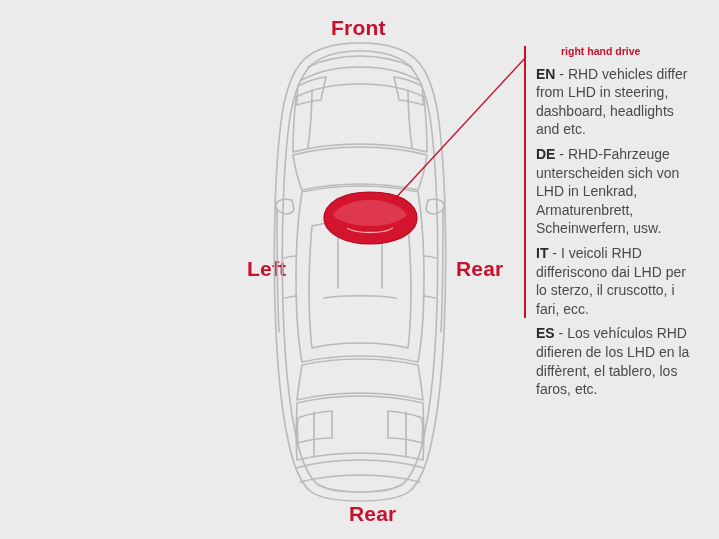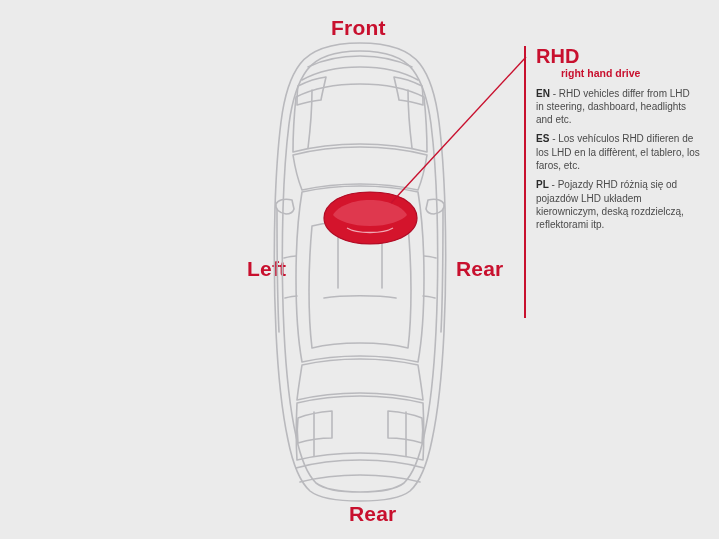--- a/index.html
+++ b/index.html
@@ -65,21 +65,21 @@
   }
   #info-subtitle {
     color: #c8102e;
     font-size: 10.5px;
     font-weight: bold;
     line-height: 1.1;
     margin: 0 0 7px 0;
     padding-left: 25px;
   }
   .lang-block {
-    font-size: 10px;
+    font-size: 14px;
     line-height: 1.33;
     color: #3d3d3d;
     margin-bottom: 6px;
   }
   .lang-code {
     font-weight: bold;
     color: #2b2b2b;
   }
   .lang-text {
     color: #4a4a4a;
@@ -218,30 +218,33 @@
                C 100 186, 86 181, 81 175 C 86 166, 101 160, 118 160 Z" fill="#e8566b" opacity="0.55"></path>
       <path d="M95 188 C 105 194, 131 194, 141 188" fill="none" stroke="#f0a7b3" stroke-width="1.3"></path>
     </g>
   </svg>
 
   <svg id="leader-svg" width="140" height="160" viewBox="0 0 140 160">
     <line x1="1" y1="158" x2="136" y2="12" stroke="#c8102e" stroke-width="1.4"></line>
   </svg>
 
   <div id="info-panel">
-    <div id="info-title">RHD</div>
     <div id="info-subtitle">right hand drive</div>
 
     <div class="lang-block">
       <span class="lang-code">EN</span>
       <span class="lang-text">- RHD vehicles differ from LHD in steering, dashboard, headlights and etc.</span>
     </div>
     <div class="lang-block">
+      <span class="lang-code">DE</span>
+      <span class="lang-text">- RHD-Fahrzeuge unterscheiden sich von LHD in Lenkrad, Armaturenbrett, Scheinwerfern, usw.</span>
+    </div>
+    <div class="lang-block">
+      <span class="lang-code">IT</span>
+      <span class="lang-text">- I veicoli RHD differiscono dai LHD per lo sterzo, il cruscotto, i fari, ecc.</span>
+    </div>
+    <div class="lang-block">
       <span class="lang-code">ES</span>
       <span class="lang-text">- Los vehículos RHD difieren de los LHD en la diffèrent, el tablero, los faros, etc.</span>
     </div>
-    <div class="lang-block">
-      <span class="lang-code">PL</span>
-      <span class="lang-text">- Pojazdy RHD różnią się od pojazdów LHD układem kierowniczym, deską rozdzielczą, reflektorami itp.</span>
-    </div>
   </div>
 
 </div>
 
 </body></html>

